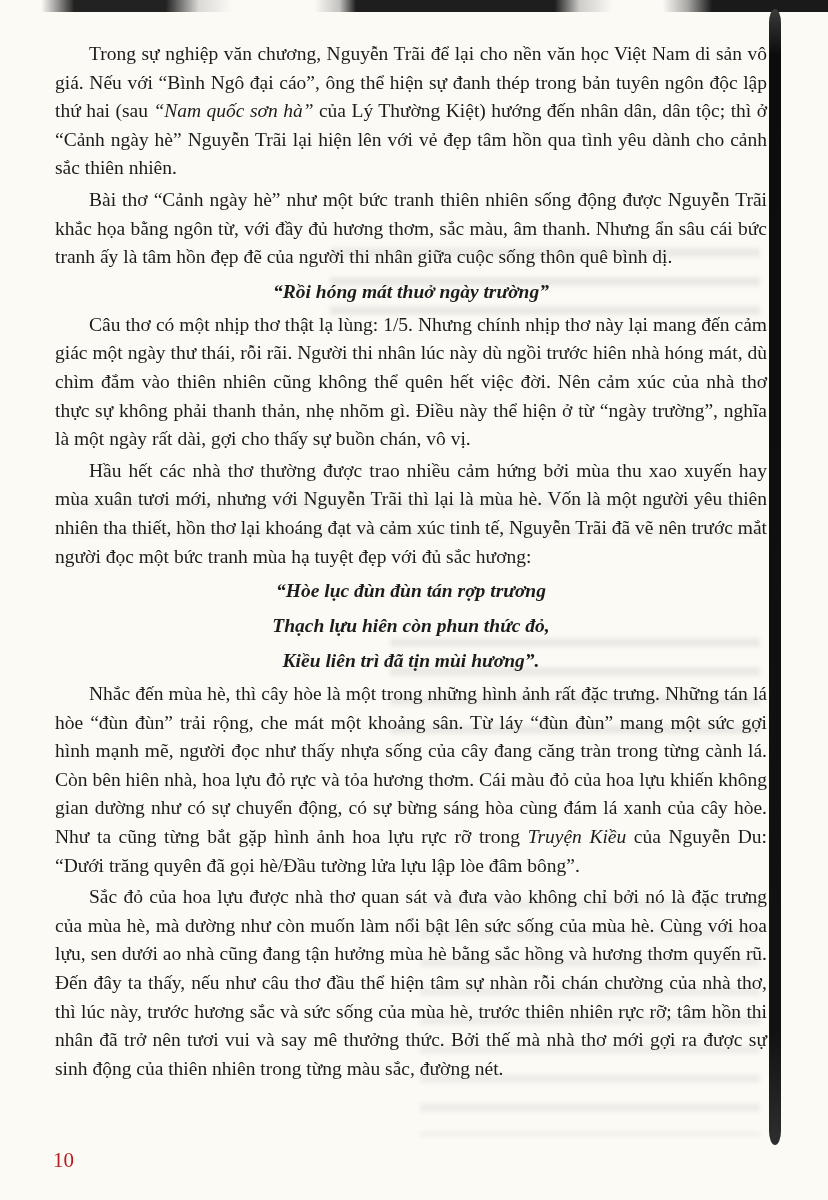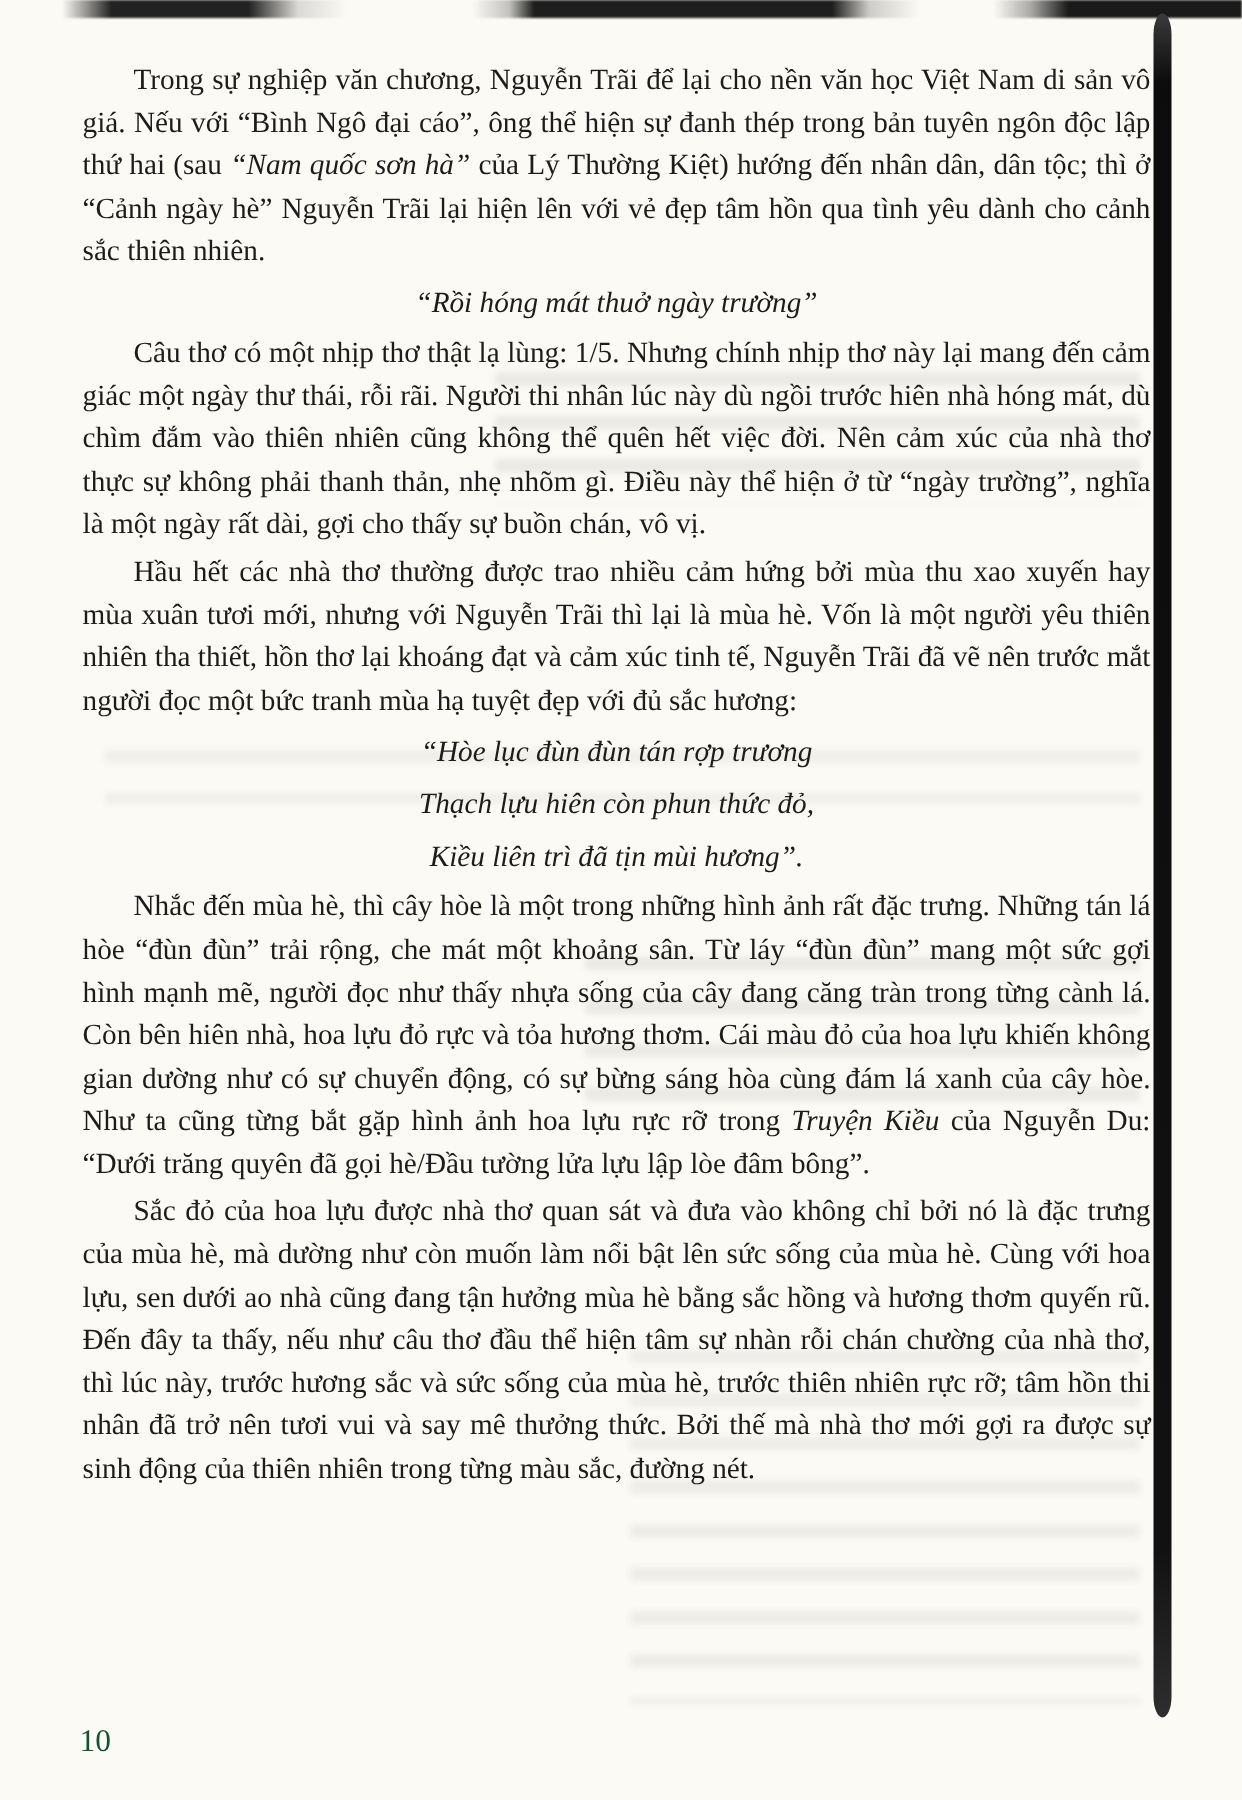--- a/index.html
+++ b/index.html
@@ -74,46 +74,48 @@
   .para {
     margin: 0 0 3px 0;
     text-indent: 34px;
   }
   .quote {
     text-align: center;
     font-style: italic;
     margin: 4px 0;
     line-height: 31px;
     text-indent: 0;
+    font-weight: bold;
   }
   .it { font-style: italic; }
 
   .pagenum {
     position: absolute;
     left: 53px;
     top: 1148px;
     font-size: 21px;
     z-index: 2;
-    color: #14532d;
+    color: #b91c1c;
   }
 </style>
 </head>
 <body>
 
 <div class="scan-top"></div>
 <div class="scan-right"></div>
 <div class="bleed bleed-1"></div>
 <div class="bleed bleed-2"></div>
 <div class="bleed bleed-3"></div>
 <div class="bleed bleed-4"></div>
 
 <main class="page">
 
   <p class="para"><span>Trong sự nghiệp văn chương, Nguyễn Trãi để lại cho nền văn học Việt Nam di sản vô giá. Nếu với “Bình Ngô đại cáo”, ông thể hiện sự đanh thép trong bản tuyên ngôn độc lập thứ hai (sau </span><span class="it">“Nam quốc sơn hà”</span><span> của Lý Thường Kiệt) hướng đến nhân dân, dân tộc; thì ở “Cảnh ngày hè” Nguyễn Trãi lại hiện lên với vẻ đẹp tâm hồn qua tình yêu dành cho cảnh sắc thiên nhiên.</span></p>
 
+  <p class="para">Bài thơ “Cảnh ngày hè” như một bức tranh thiên nhiên sống động được Nguyễn Trãi khắc họa bằng ngôn từ, với đầy đủ hương thơm, sắc màu, âm thanh. Nhưng ẩn sâu cái bức tranh ấy là tâm hồn đẹp đẽ của người thi nhân giữa cuộc sống thôn quê bình dị.</p>
 
 
   <div class="quote">“Rồi hóng mát thuở ngày trường”</div>
 
   <p class="para">Câu thơ có một nhịp thơ thật lạ lùng: 1/5. Nhưng chính nhịp thơ này lại mang đến cảm giác một ngày thư thái, rỗi rãi. Người thi nhân lúc này dù ngồi trước hiên nhà hóng mát, dù chìm đắm vào thiên nhiên cũng không thể quên hết việc đời. Nên cảm xúc của nhà thơ thực sự không phải thanh thản, nhẹ nhõm gì. Điều này thể hiện ở từ “ngày trường”, nghĩa là một ngày rất dài, gợi cho thấy sự buồn chán, vô vị.</p>
 
   <p class="para">Hầu hết các nhà thơ thường được trao nhiều cảm hứng bởi mùa thu xao xuyến hay mùa xuân tươi mới, nhưng với Nguyễn Trãi thì lại là mùa hè. Vốn là một người yêu thiên nhiên tha thiết, hồn thơ lại khoáng đạt và cảm xúc tinh tế, Nguyễn Trãi đã vẽ nên trước mắt người đọc một bức tranh mùa hạ tuyệt đẹp với đủ sắc hương:</p>
 
   <div class="quote">“Hòe lục đùn đùn tán rợp trương</div>
   <div class="quote">Thạch lựu hiên còn phun thức đỏ,</div>

